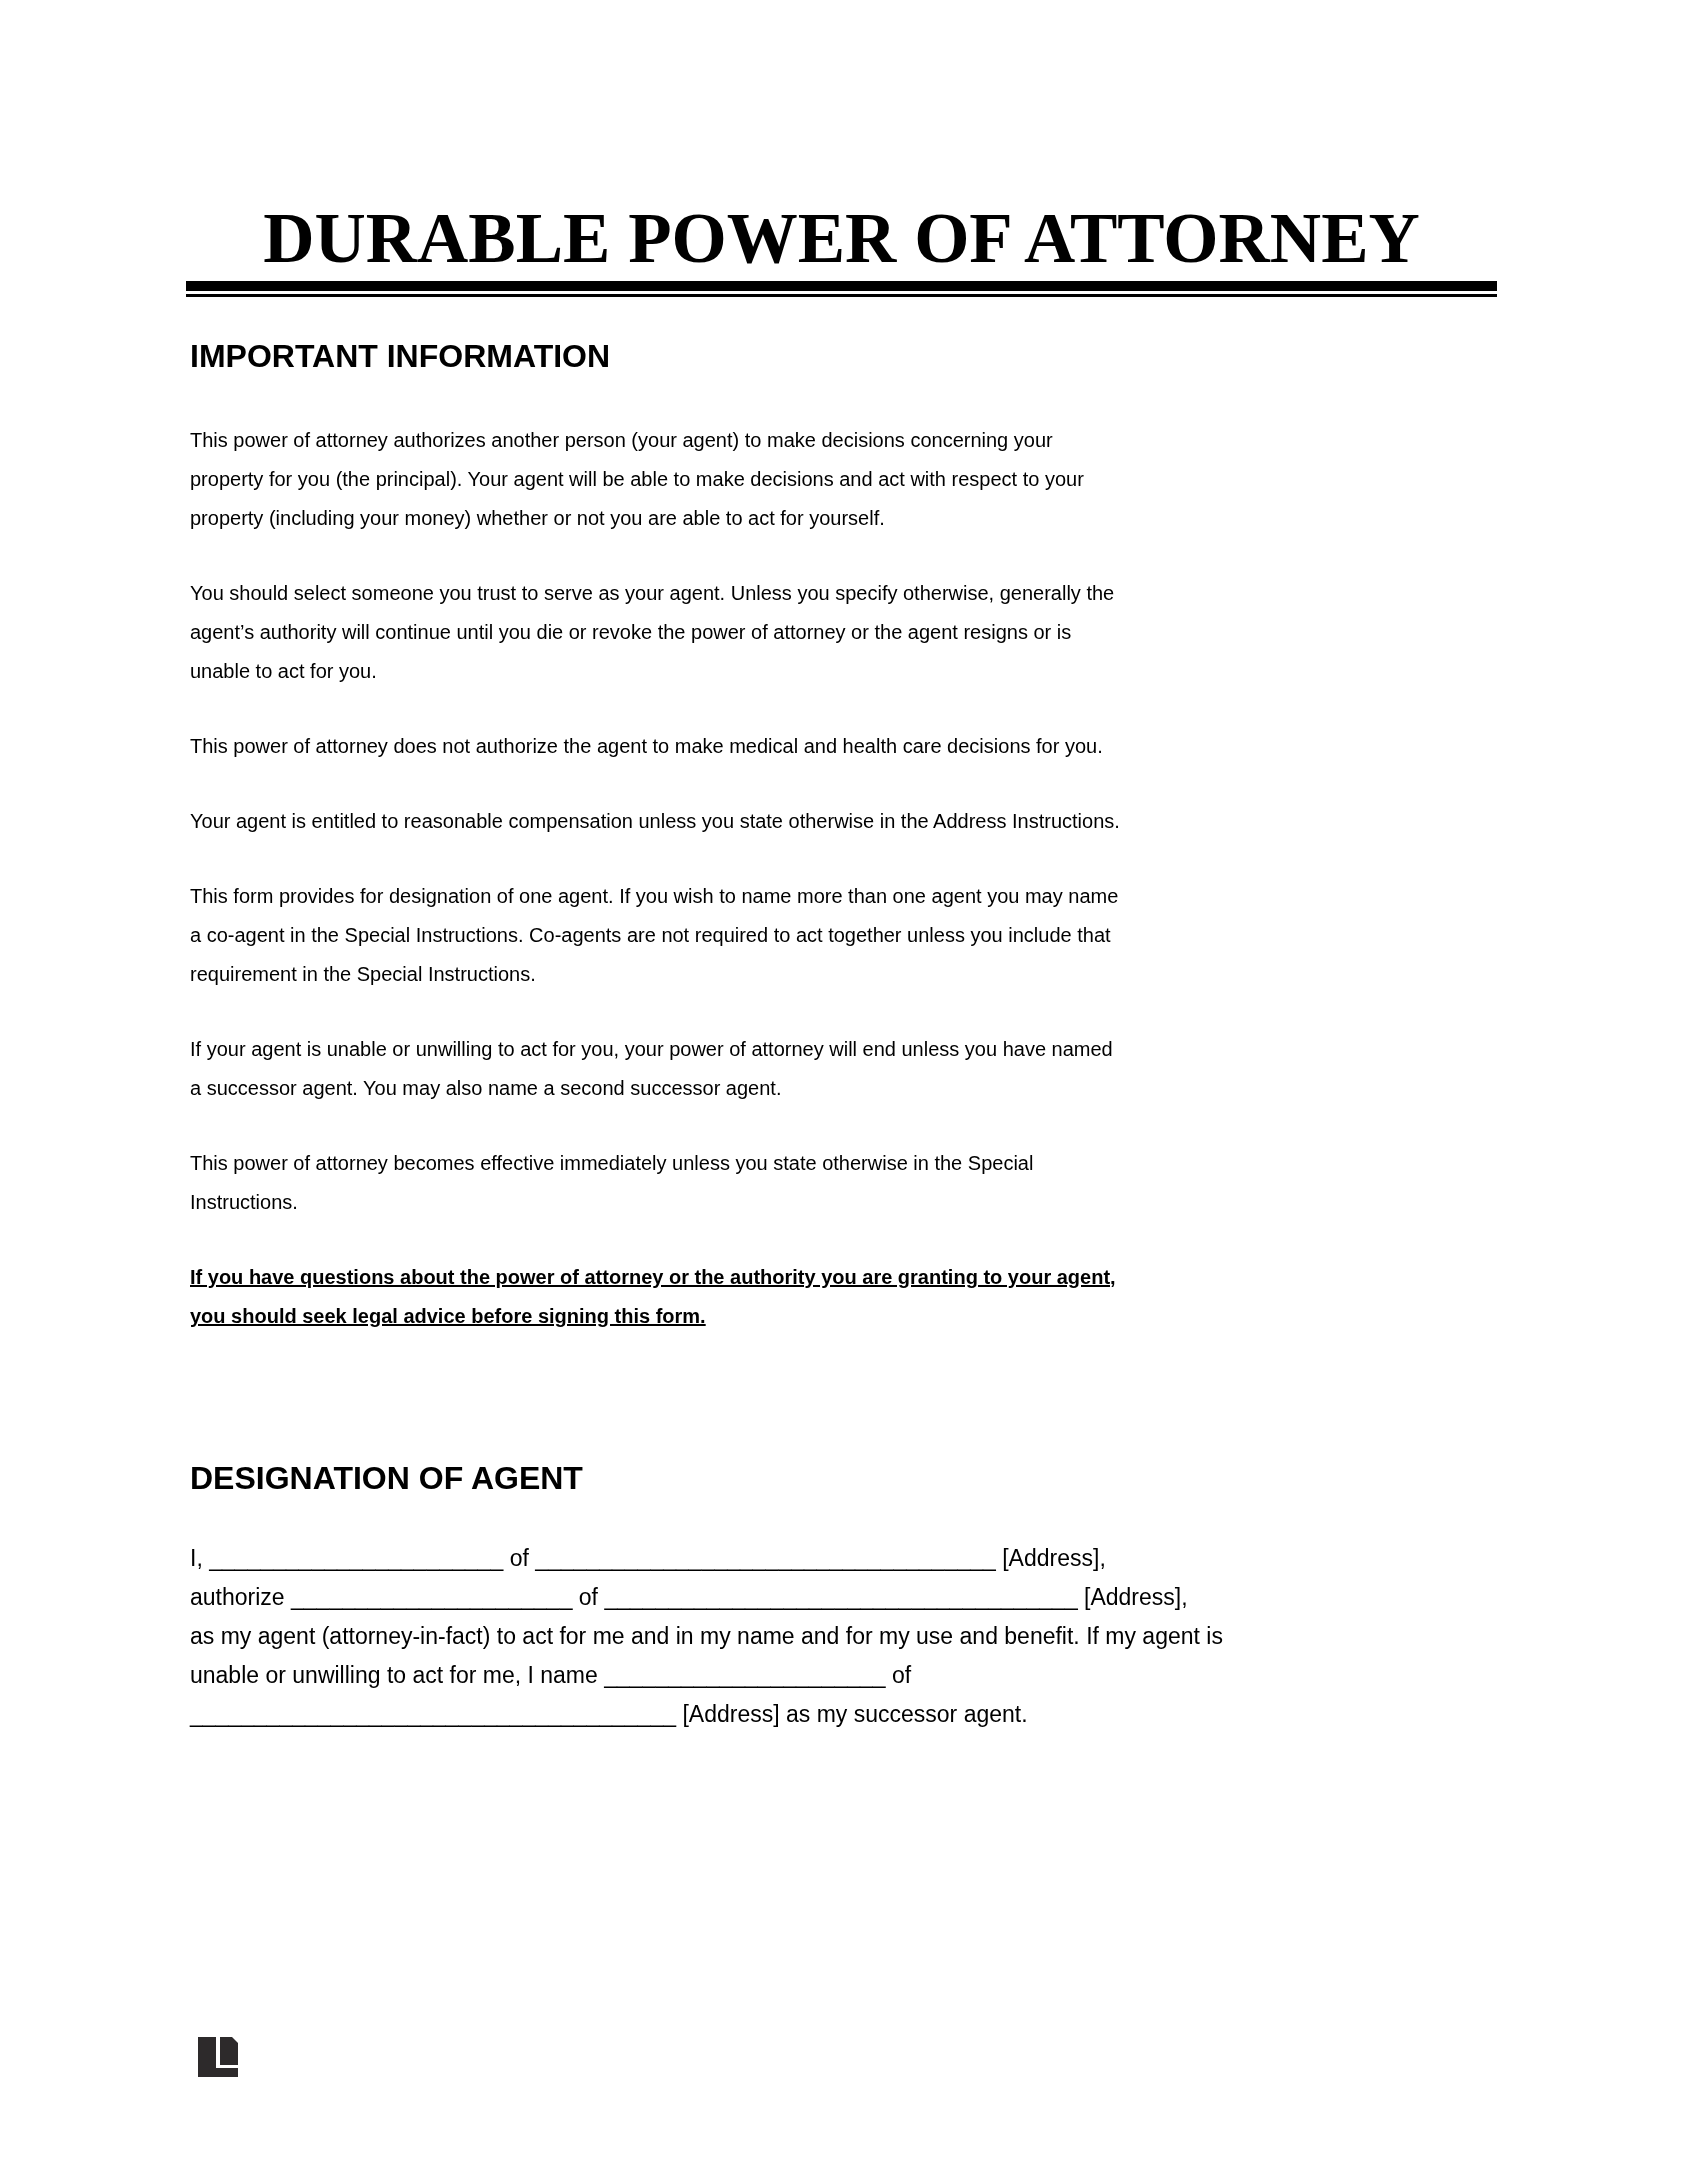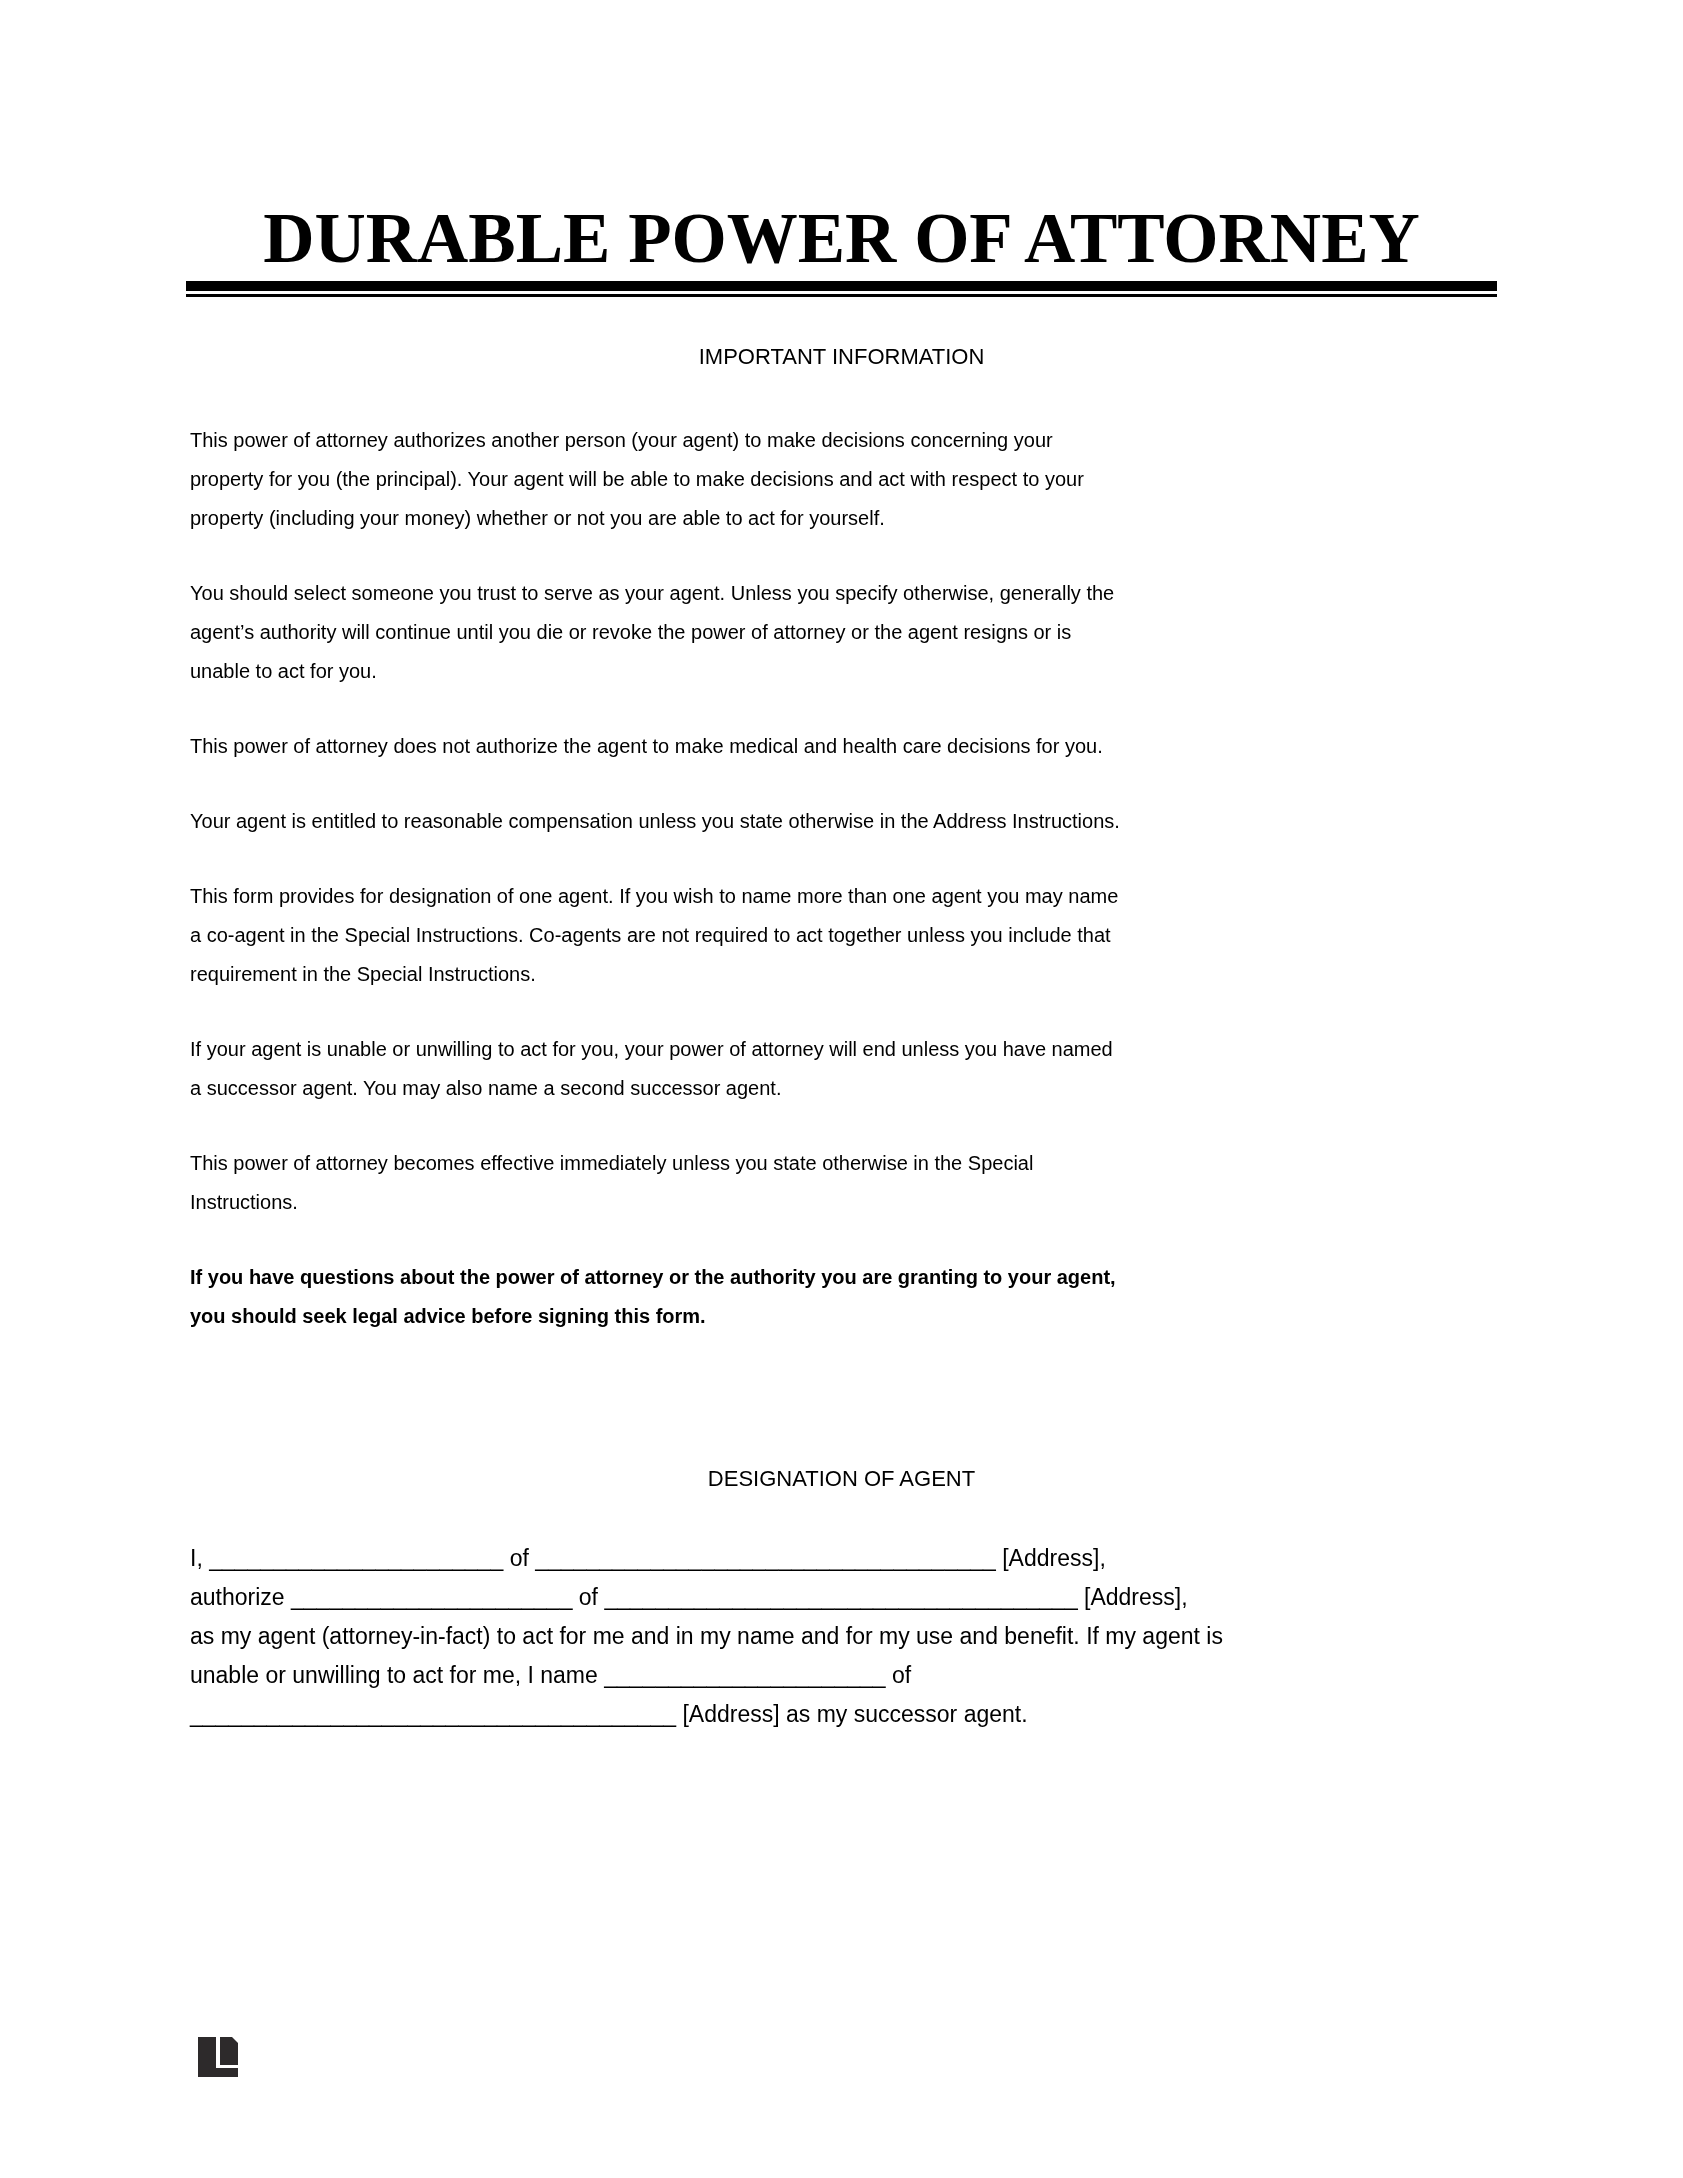--- a/index.html
+++ b/index.html
@@ -19,33 +19,33 @@
     line-height: 71px;
     font-weight: bold;
     white-space: nowrap;
     font-family: Liberation Serif, serif;
   }
   .title-rule { margin: 7px 186px 0; }
   .title-rule .rule-thick { height: 10px; background: #000000; }
   .title-rule .rule-thin  { height: 3px;  background: #000000; margin-top: 3px; }
   .content { margin: 0 190px; }
   .section-heading {
-    font-size: 22px;
+    font-size: 32px;
     line-height: 39px;
-    font-weight: normal;
-    text-align: center;
+    font-weight: bold;
+    text-align: left;
     margin: 40px 0 45px;
   }
   .section-heading.designation { margin: 123px 0 41px; }
   p.info-paragraph {
     font-size: 20px;
     line-height: 39px;
     margin: 0 0 36px;
   }
-  p.info-paragraph.bold { font-weight: bold; }
+  p.info-paragraph.bold { font-weight: bold; text-decoration: underline; }
   p.designation-paragraph {
     font-size: 23px;
     line-height: 39px;
     margin: 0;
     white-space: nowrap;
   }
   .brand-logo {
     position: absolute;
     left: 198px;
     top: 2037px;

